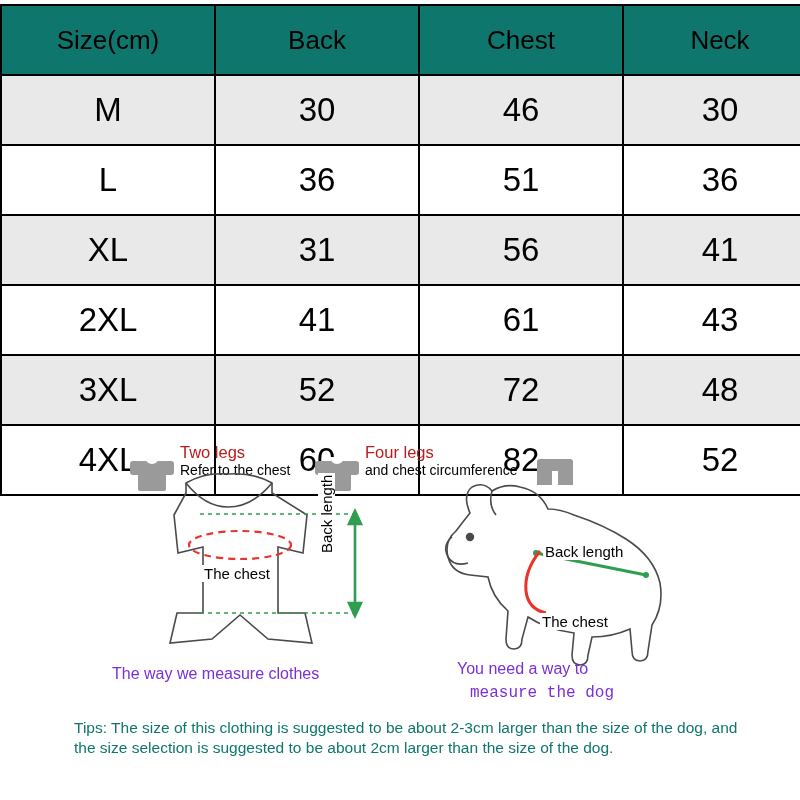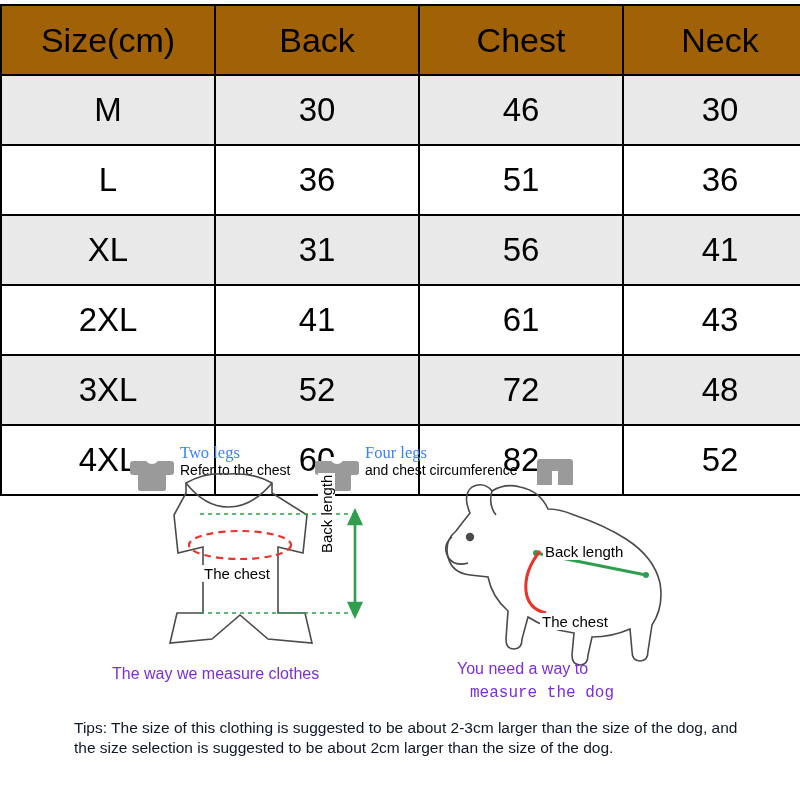--- a/index.html
+++ b/index.html
@@ -35,46 +35,45 @@
     vertical-align: middle;
     height: 66px;
     font-size: 33px;
     color: #000;
     font-family: "Liberation Sans", sans-serif;
   }
   .size-table tr.shade td {
     background: #e9e9e9;
   }
   .size-table .hdr td {
-    font-size: 34px;
-    background: #a16207;
+    font-size: 26px;
+    background: #0f766e;
   }
   .col-size { width: 210px; }
   .col-back { width: 200px; }
   .col-chest { width: 200px; }
   .col-neck { width: 190px; }
 
   
   .illus {
     position: absolute;
     left: 0;
     top: 425px;
     width: 800px;
     height: 375px;
   }
 
   .legend-item {
     position: absolute;
   }
   .legend-label {
     font-size: 16.5px;
-    color: #3b82f6;
+    color: #b91c1c;
     line-height: 19px;
     white-space: nowrap;
-    font-family: Liberation Serif, serif;
   }
   .legend-sub {
     font-size: 14px;
     color: #000;
     line-height: 17px;
   }
 
   
   .shirt {
     position: absolute;
@@ -140,21 +139,21 @@
     font-size: 16px;
     line-height: 23px;
     white-space: nowrap;
   }
 
   .tips {
     position: absolute;
     left: 74px;
     top: 718px;
     width: 680px;
-    color: #0f172a;
+    color: #0f766e;
     font-size: 15.5px;
     line-height: 20px;
   }
 
   .svgwrap {
     position: absolute;
     left: 0; top: 0;
     width: 800px; height: 375px;
   }
   .lbl-box {

